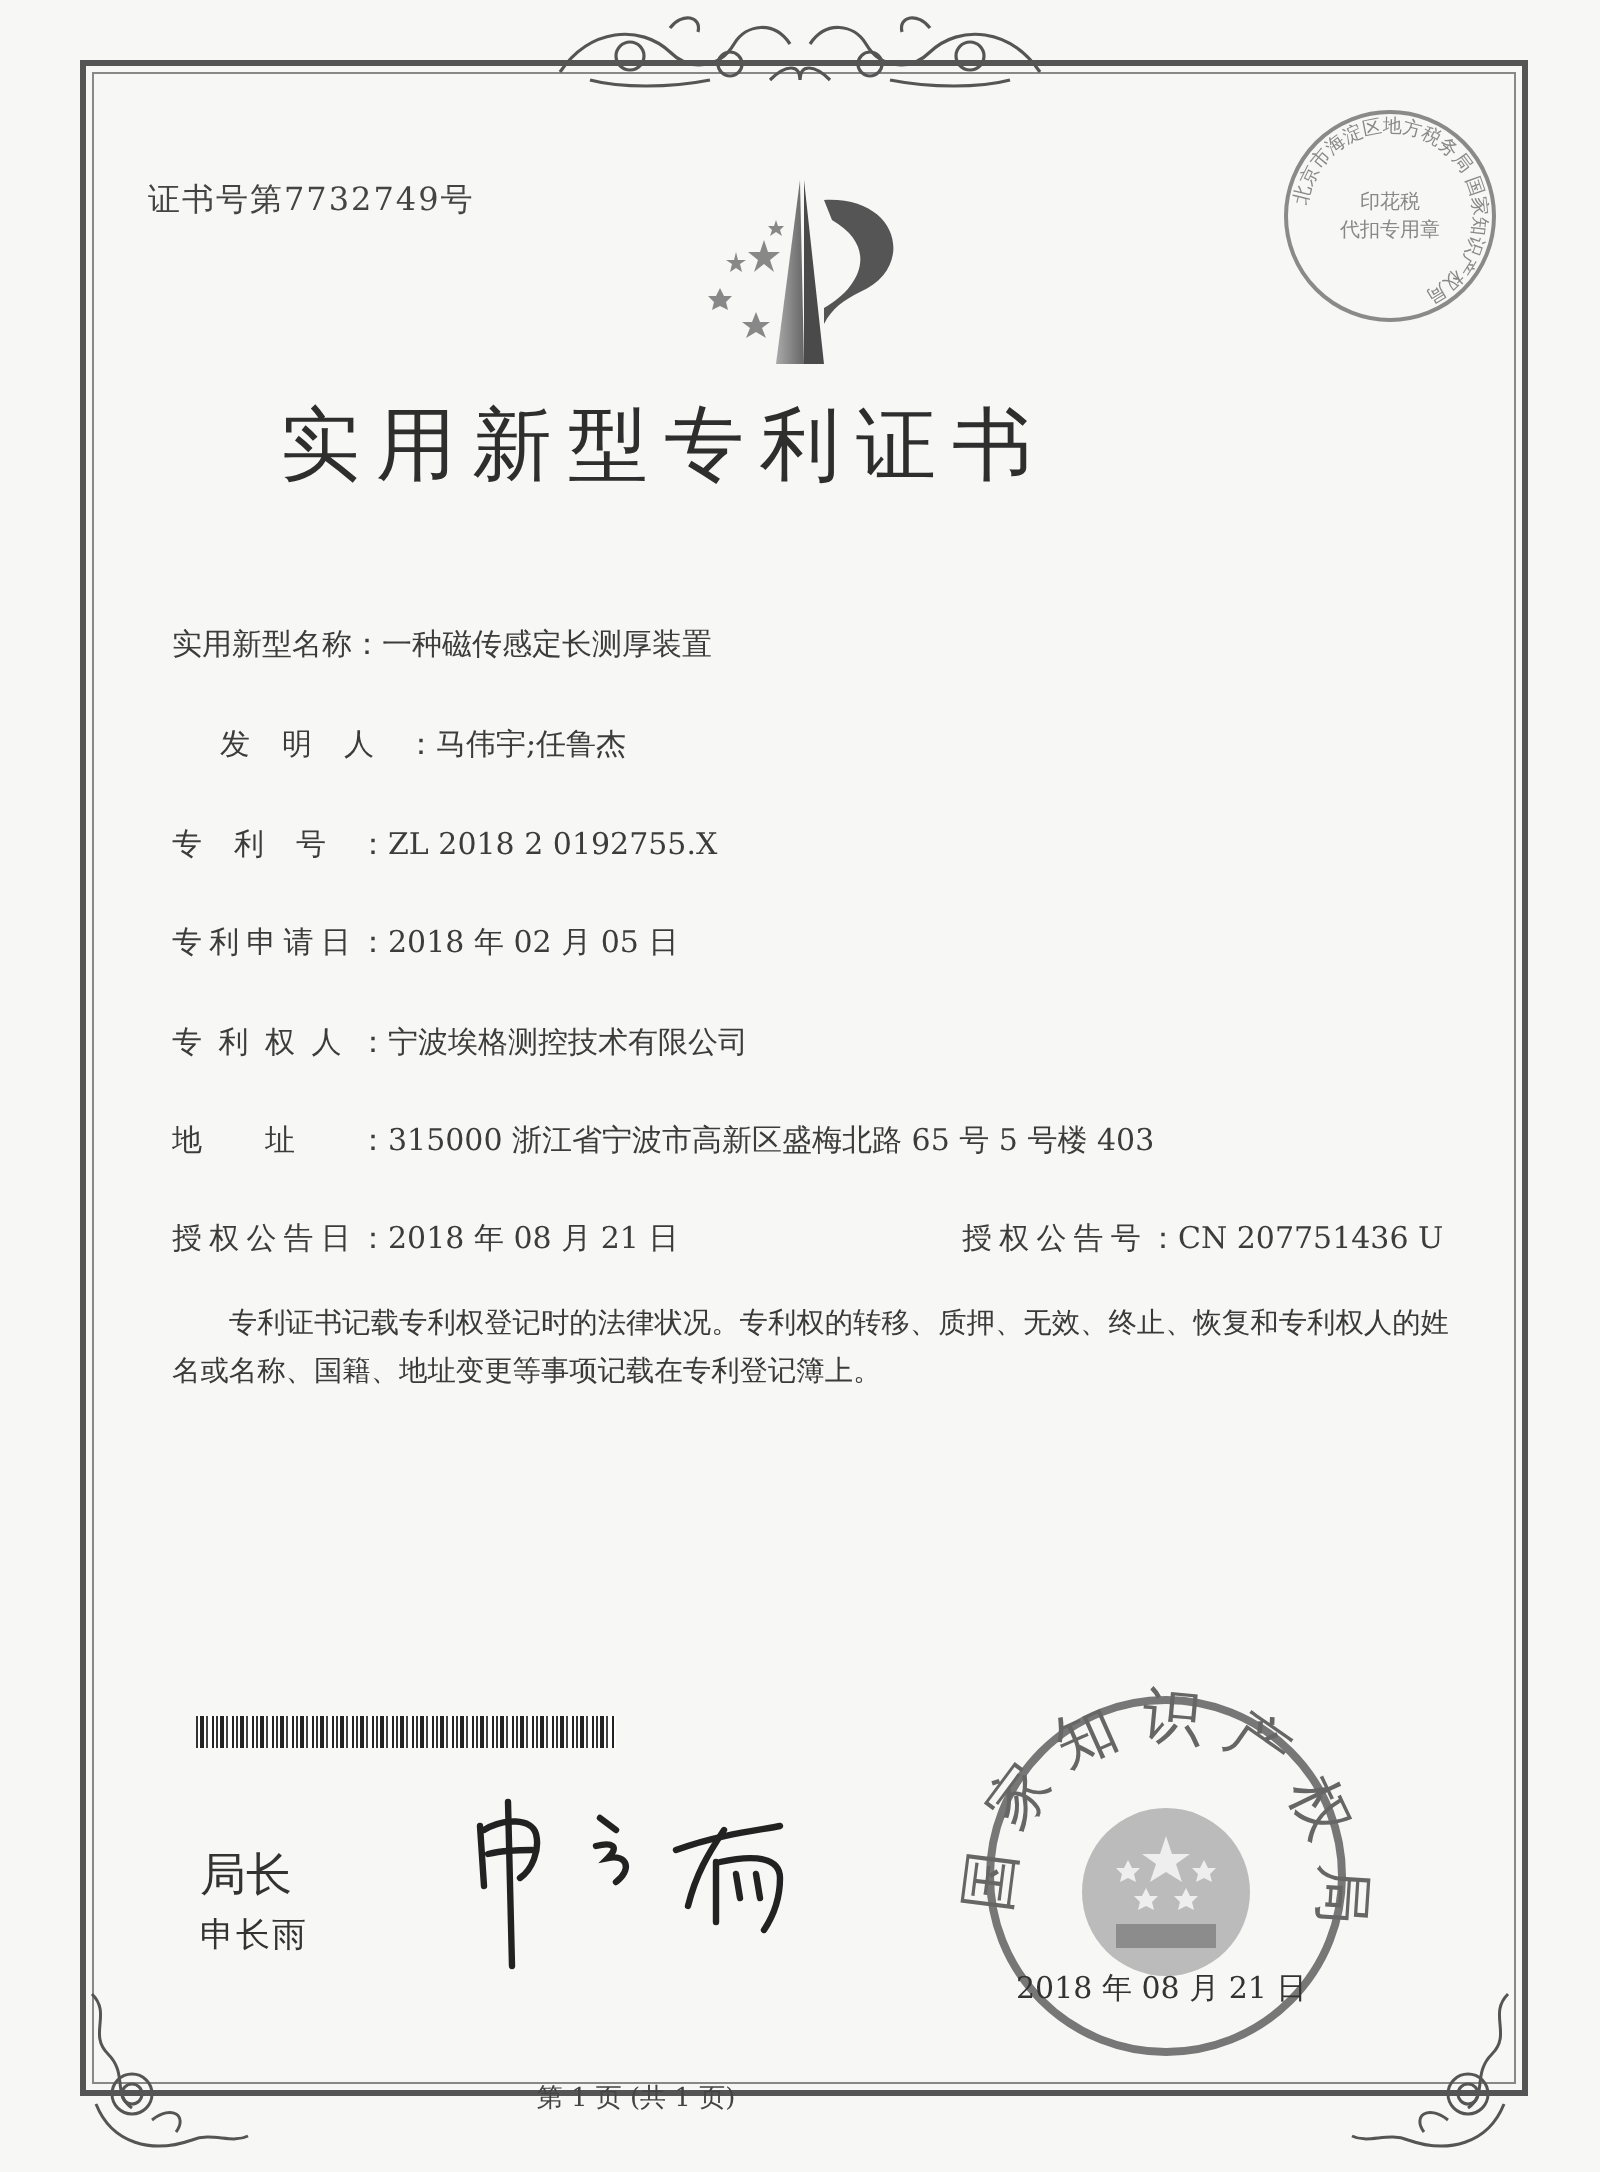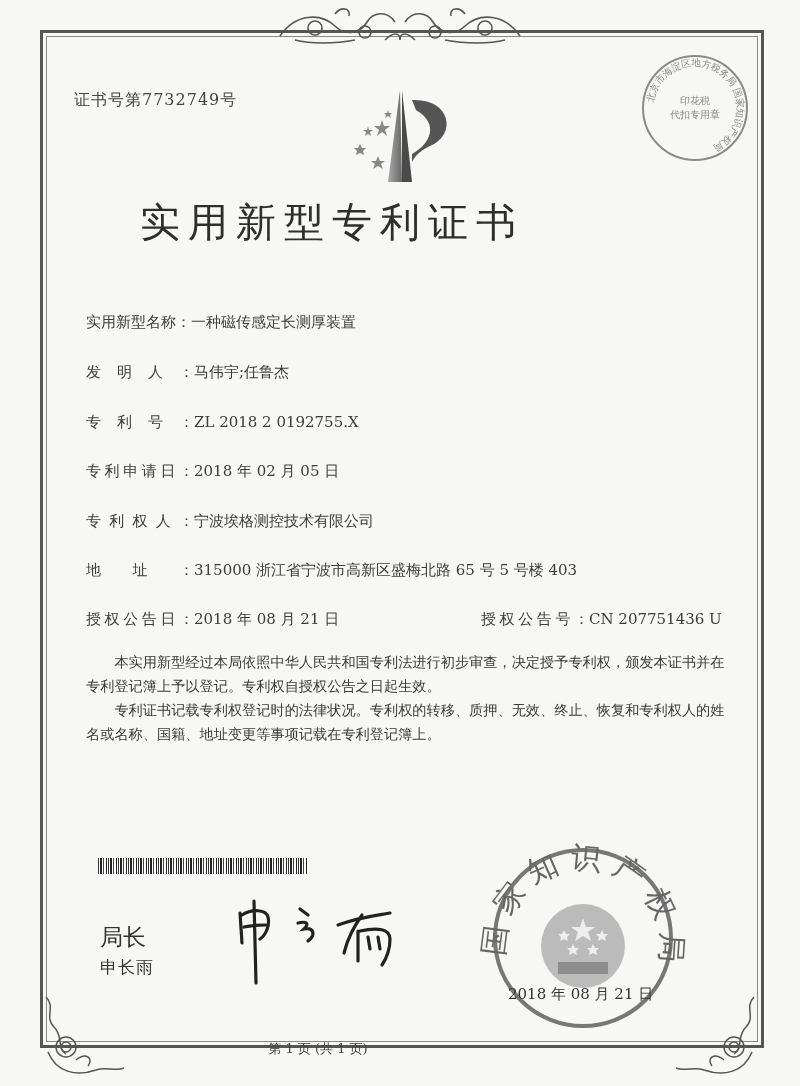--- a/index.html
+++ b/index.html
@@ -126,21 +126,21 @@
     <text x="60" y="56" text-anchor="middle" font-size="10" fill="#888">印花税</text>
     <text x="60" y="70" text-anchor="middle" font-size="10" fill="#888">代扣专用章</text>
   </svg>
 </div>
 
 <h1 class="title">实用新型专利证书</h1>
 
 <div class="field" style="top:313px;">
   <span class="lbl">实用新型名称：</span><span class="val">一种磁传感定长测厚装置</span>
 </div>
-<div class="field" style="top:363px;">
+<div class="field" style="top:363px;margin-left:24px;">
   <span class="lbl lbl-spread">发明人：</span><span class="val">马伟宇;任鲁杰</span>
 </div>
 <div class="field" style="top:413px;">
   <span class="lbl lbl-spread">专利号：</span><span class="val">ZL 2018 2 0192755.X</span>
 </div>
 <div class="field" style="top:462px;">
   <span class="lbl lbl-spread">专利申请日：</span><span class="val">2018 年 02 月 05 日</span>
 </div>
 <div class="field" style="top:512px;">
   <span class="lbl lbl-spread">专利权人：</span><span class="val">宁波埃格测控技术有限公司</span>
@@ -149,21 +149,20 @@
   <span class="lbl lbl-addr">地址：</span><span class="val">315000 浙江省宁波市高新区盛梅北路 65 号 5 号楼 403</span>
 </div>
 <div class="field" style="top:610px;">
   <span class="lbl lbl-spread">授权公告日：</span><span class="val">2018 年 08 月 21 日</span>
 </div>
 <div class="field" style="top:610px; left:460px;margin-left:21px;">
   <span class="lbl lbl-spread">授权公告号：</span><span class="val">CN 207751436 U</span>
 </div>
 
 <div class="para" style="top:650px;">
-  <p>本实用新型经过本局依照中华人民共和国专利法进行初步审查，决定授予专利权，颁发本证书并在专利登记簿上予以登记。专利权自授权公告之日起生效。</p>
   <p>专利证书记载专利权登记时的法律状况。专利权的转移、质押、无效、终止、恢复和专利权人的姓名或名称、国籍、地址变更等事项记载在专利登记簿上。</p>
 </div>
 
 <div class="barcode"></div>
 
 <div class="director-title">局长</div>
 <div class="director-name">申长雨</div>
 
 <div class="signature">
   <svg width="180" height="90" viewBox="0 0 180 90">

